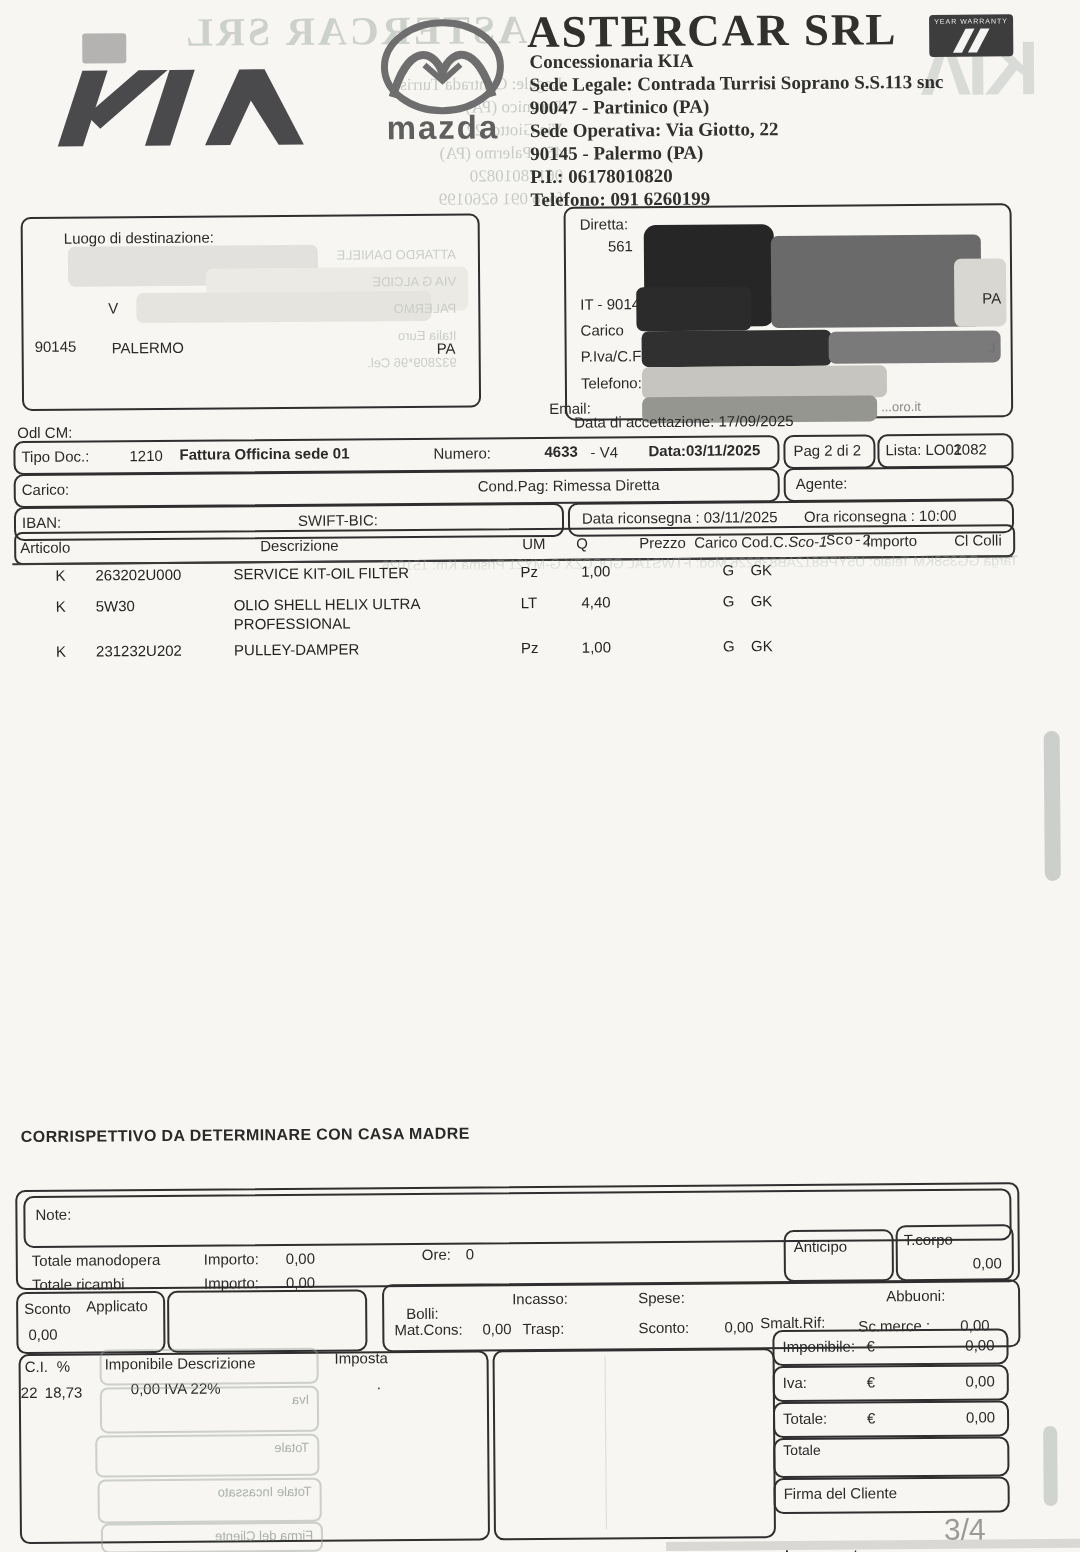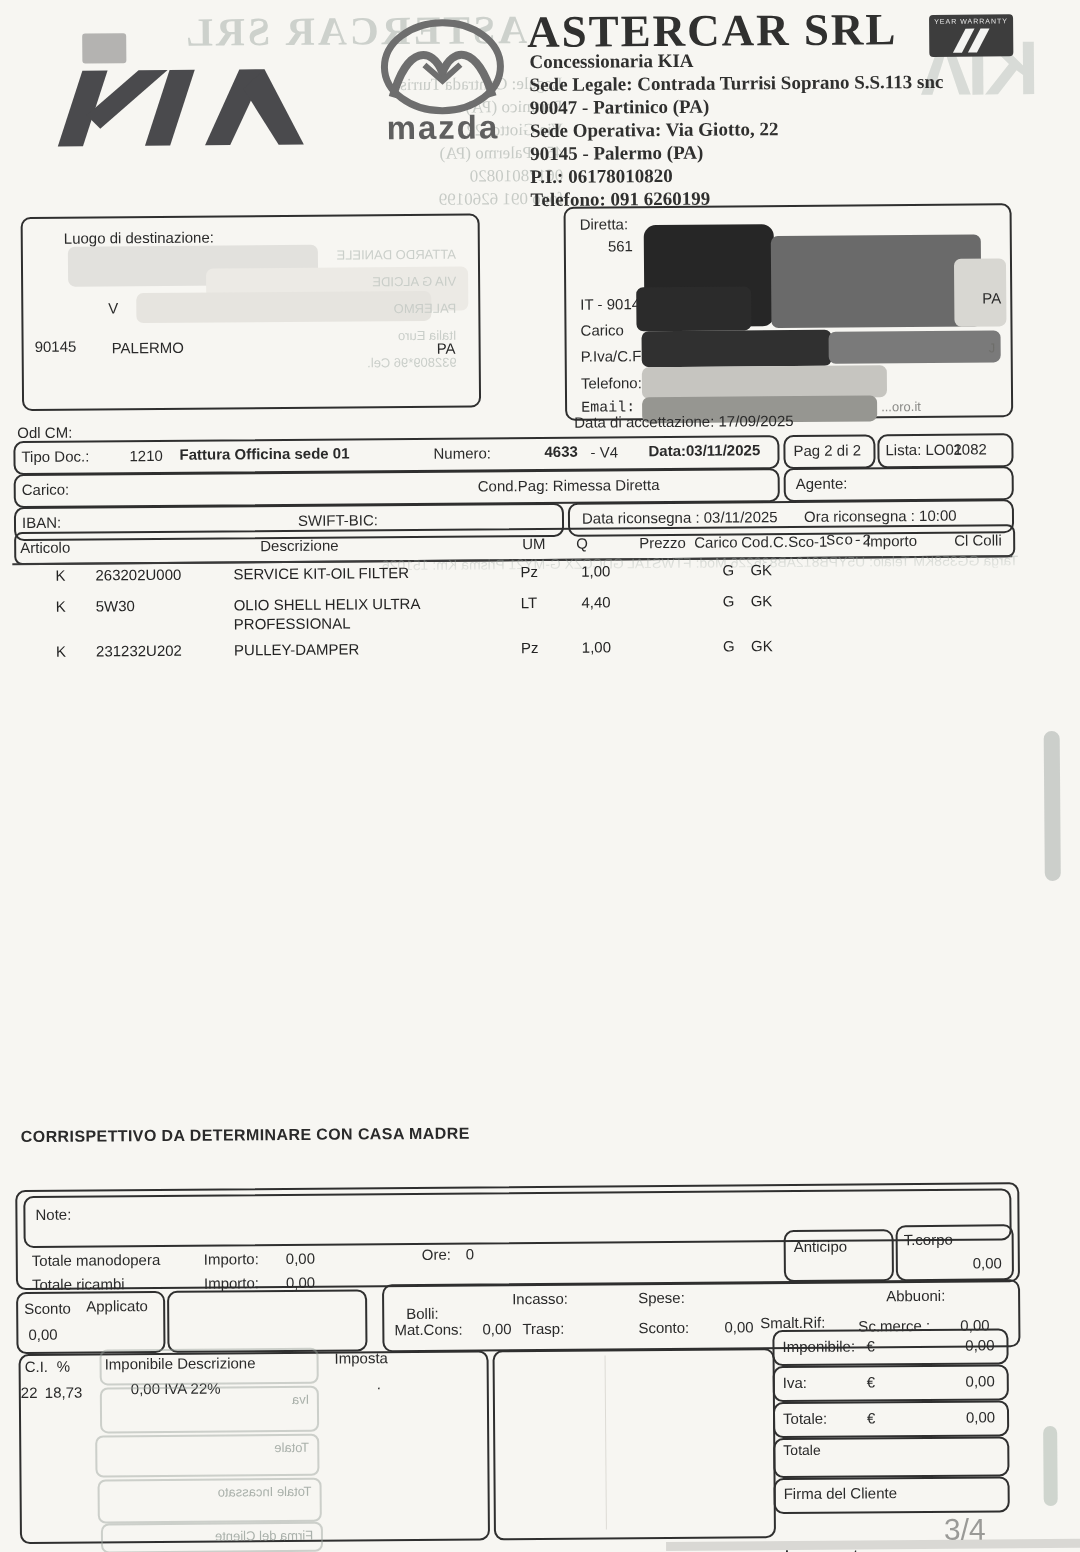--- a/index.html
+++ b/index.html
@@ -127,21 +127,21 @@
   <div class="t" style="left:584px;top:296px;">IT - 9014</div>
   <div class="blob" style="left:640px;top:288px;width:115px;height:44px;background:#2b2b2b;"></div>
   <div class="t" style="left:986px;top:293px;">PA</div>
   <div class="t" style="left:584px;top:322px;">Carico</div>
   <div class="t" style="left:584px;top:348px;">P.Iva/C.F:</div>
   <div class="blob" style="left:645px;top:332px;width:190px;height:36px;background:#303030;"></div>
   <div class="blob" style="left:832px;top:334px;width:172px;height:32px;background:#7a7a7a;"></div>
   <div class="t" style="left:992px;top:344px;font-size:13px;color:#6e6e6a;">J</div>
   <div class="t" style="left:584px;top:375px;">Telefono:</div>
   <div class="blob" style="left:645px;top:368px;width:245px;height:32px;background:#c6c5c0;"></div>
-  <div class="t" style="left:584px;top:400px;font-family:Liberation Mono, monospace;">Email:</div>
+  <div class="t" style="left:552px;top:400px;">Email:</div>
   <div class="blob" style="left:645px;top:398px;width:235px;height:26px;background:#969691;"></div>
   <div class="t" style="left:884px;top:402px;font-size:13px;color:#8b8b88;">...oro.it</div>
 
   <div class="t" style="left:20px;top:420px;">Odl CM:</div>
   <div class="t" style="left:577px;top:414px;">
     <span>Data di accettazione:</span>
     <span>17/09/2025</span>
   </div>
 
   <div class="bx" style="left:16px;top:437px;width:762px;height:30px;"></div>
@@ -172,21 +172,21 @@
   <div class="t" style="left:806px;top:510px;">Ora riconsegna : 10:00</div>
 
   <div class="bx" style="left:16px;top:528px;width:997px;height:29px;border-radius:8px;"></div>
   <div class="t" style="left:22px;top:535px;">Articolo</div>
   <div class="t" style="left:262px;top:535px;">Descrizione</div>
   <div class="t" style="left:524px;top:535px;">UM</div>
   <div class="t" style="left:578px;top:535px;">Q</div>
   <div class="t" style="left:641px;top:535px;">Prezzo</div>
   <div class="t" style="left:696px;top:535px;">Carico</div>
   <div class="t" style="left:743px;top:535px;">Cod.C.</div>
-  <div class="t" style="left:790px;top:535px;">Sco-1</div>
+  <div class="t" style="left:790px;top:535px;font-style:italic;">Sco-1</div>
   <div class="t" style="left:828px;top:535px;font-family:Liberation Mono, monospace;">Sco-2</div>
   <div class="t" style="left:868px;top:535px;">Importo</div>
   <div class="t" style="left:956px;top:535px;">Cl Colli</div>
   <div class="rule" style="left:14px;top:559px;width:1000px;height:2px;"></div>
 
   <div class="ghost-wrap">
     <div class="gline">Targa GG358KM    Telaio:  U5YPB812AB836226    Mod: FTWS1AL GDCCZX G-MY21 Prisma        Km: 151026</div>
     <div class="gkfrag">GK</div>
     <div class="gnote">
           <div>S'E ACCESA LA SPIA DEL CHECK</div>

